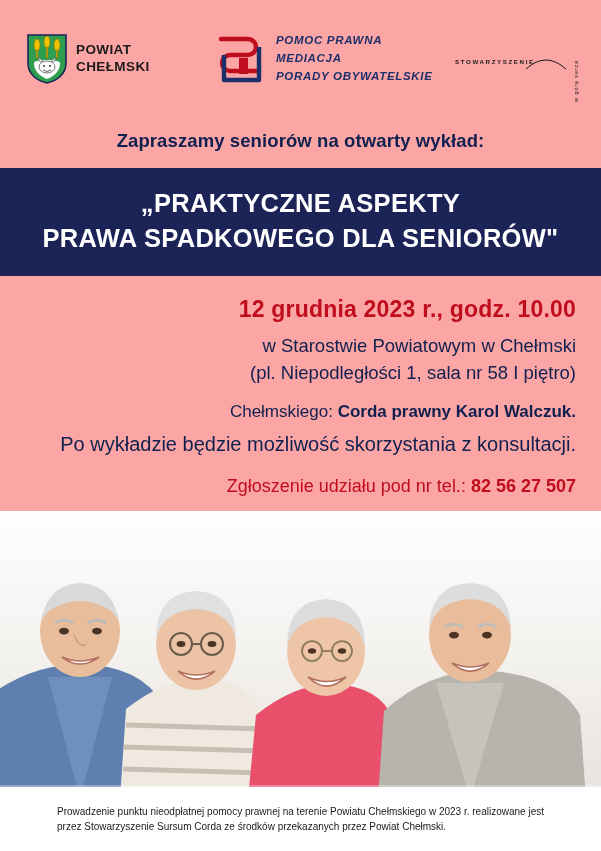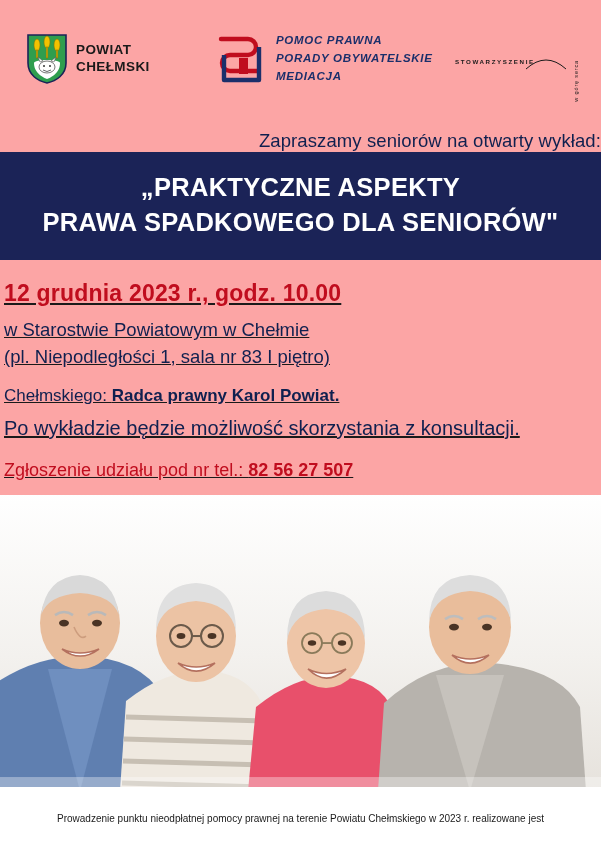--- a/index.html
+++ b/index.html
@@ -109,46 +109,46 @@
     white-space: nowrap;
   }
   .sursum-arc {
     position: absolute;
     right: 8px;
     top: 0px;
   }
 
   
   .invite {
-    text-align: right;
+    text-align: center;
     font-size: 18.5px;
     color: #10204f;
-    padding: 12px 0 0;
+    padding: 12px 0 16px;
     letter-spacing: 0.1px;
+    font-weight: bold;
   }
 
   
   .title-bar {
     background: #1b2357;
     color: #ffffff;
     padding: 18px 8px 20px;
     text-align: center;
   }
   .title-line {
     font-size: 25.5px;
     font-weight: bold;
     letter-spacing: 0.3px;
     line-height: 1.38;
   }
 
   
   .details {
-    text-align: left;
-    padding: 20px 4px 6px;
-    text-decoration: underline;
+    text-align: right;
+    padding: 20px 25px 6px;
   }
   .date-line {
     color: #c00d1e;
     font-size: 23px;
     font-weight: bold;
     margin-bottom: 10px;
     letter-spacing: 0.2px;
   }
   .place-line {
     font-size: 18.5px;
@@ -238,22 +238,22 @@
     <div class="logo-pomoc">
       <span class="pomoc-mark">
         <svg viewBox="0 0 47 52" width="47" height="52" aria-hidden="true">
           <path d="M3 6 H30 A8 8 0 0 1 30 22 H12 A8 8 0 0 0 12 38 H40" fill="none" stroke="#c00d1e" stroke-width="4.4" stroke-linecap="round"></path>
           <path d="M6 22 L6 47 L41 47 L41 14" fill="none" stroke="#1b2f6b" stroke-width="4.4" stroke-linejoin="round"></path>
           <rect x="21" y="25" width="9" height="16" fill="#c00d1e"></rect>
         </svg>
       </span>
       <div class="pomoc-text">
         <div>POMOC PRAWNA</div>
+        <div>MEDIACJA</div>
         <div>PORADY OBYWATELSKIE</div>
-        <div>MEDIACJA</div>
       </div>
     </div>
 
     <div class="logo-sursum">
       <svg class="sursum-arc" width="42" height="16" viewBox="0 0 42 16" aria-hidden="true">
         <path d="M1 15 Q21 -3 41 15" fill="none" stroke="#1a1a1a" stroke-width="1"></path>
       </svg>
       <div class="sursum-sub">STOWARZYSZENIE</div>
       <div class="sursum-side">w górę serca</div>
     </div>
@@ -262,24 +262,24 @@
 
   <div class="invite">Zapraszamy seniorów na otwarty wykład:</div>
 
   <div class="title-bar">
     <div class="title-line">„PRAKTYCZNE ASPEKTY</div>
     <div class="title-line">PRAWA SPADKOWEGO DLA SENIORÓW"</div>
   </div>
 
   <div class="details">
     <div class="date-line">12 grudnia 2023 r., godz. 10.00</div>
-    <div class="place-line">w Starostwie Powiatowym w Chełmie</div>
-    <div class="place-line">(pl. Niepodległości 1, sala nr 83 I piętro)</div>
+    <div class="place-line">w Starostwie Powiatowym w Chełmski</div>
+    <div class="place-line">(pl. Niepodległości 1, sala nr 58 I piętro)</div>
     <div class="host-line">
-      <span>Chełmskiego: </span><b>Radca prawny Karol Powiat.</b>
+      <span>Chełmskiego: </span><b>Corda prawny Karol Walczuk.</b>
     </div>
     <div class="consult-line">Po wykładzie będzie możliwość skorzystania z konsultacji.</div>
     <div class="signup-line">
       <span>Zgłoszenie udziału pod nr tel.: </span><b>82 56 27 507</b>
     </div>
   </div>
 
   <div class="photo">
     <svg viewBox="0 0 601 300" preserveAspectRatio="xMidYMid slice" aria-hidden="true">
       <defs>
@@ -350,16 +350,17 @@
         <path d="M452 164 Q470 180 489 164 Q470 172 452 164 Z" fill="#ffffff" stroke="#b4705e" stroke-width="1.6"></path>
       </g>
 
       <rect x="0" y="286" width="601" height="14" fill="#ffffff" opacity="0.35"></rect>
     </svg>
   </div>
 
   <div class="footer">
     <p>
       <span>Prowadzenie punktu nieodpłatnej pomocy prawnej na terenie Powiatu Chełmskiego w 2023 r. realizowane jest</span><br>
+      <span>przez Stowarzyszenie Sursum Corda ze środków przekazanych przez Powiat Chełmski.</span>
     </p>
   </div>
 
 </div>
 
 </body></html>

